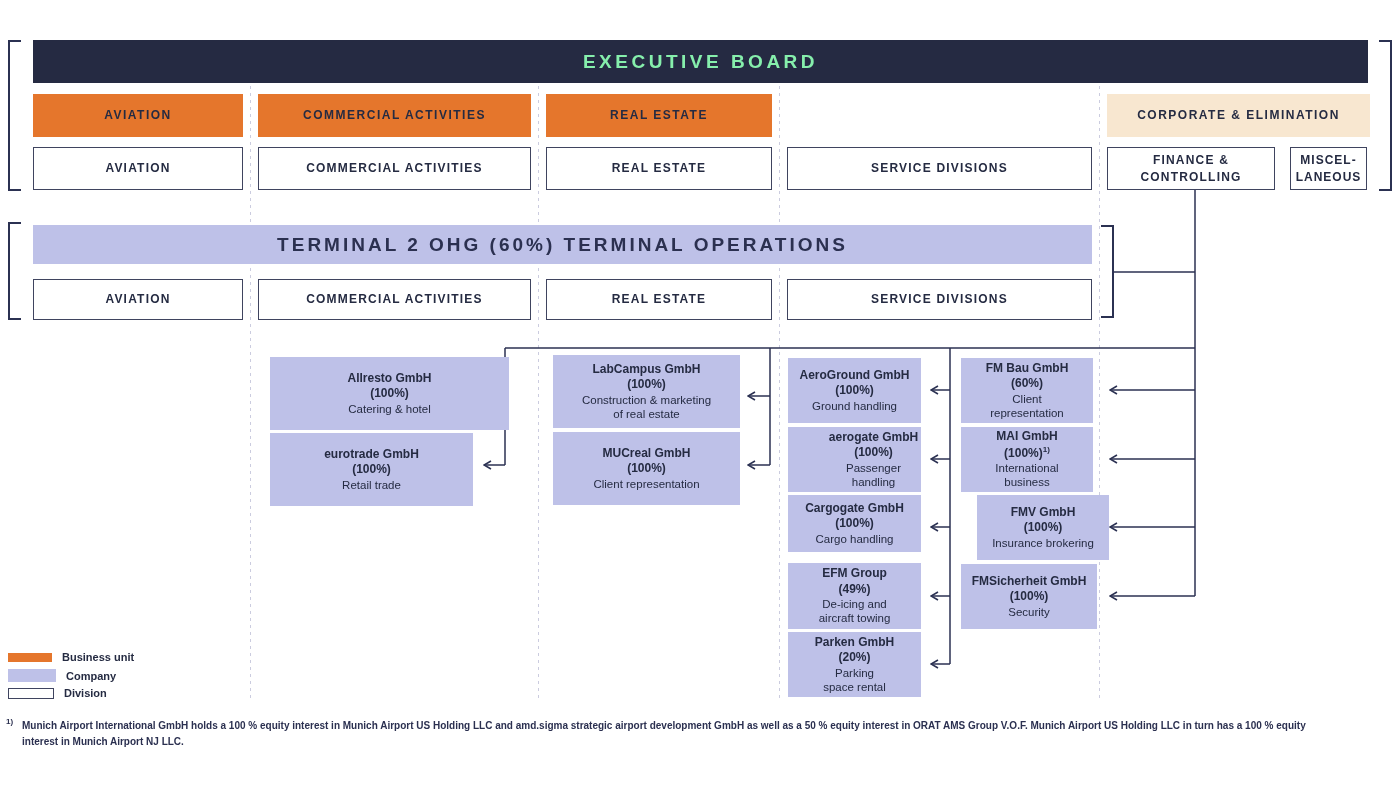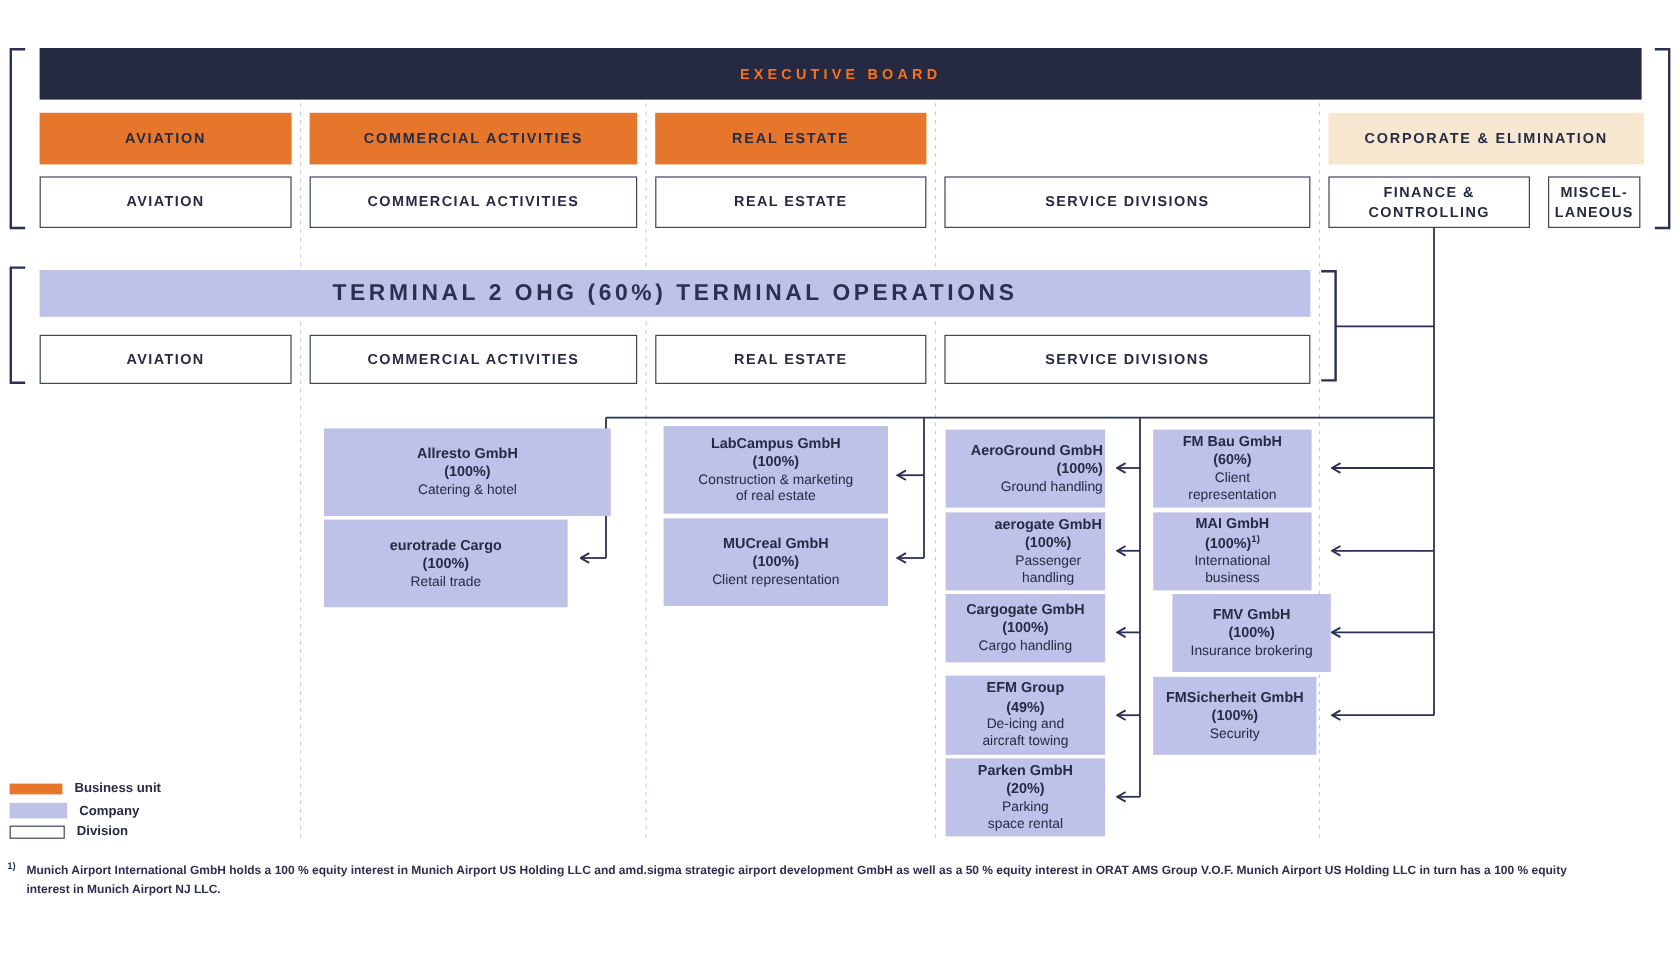--- a/index.html
+++ b/index.html
@@ -2,21 +2,21 @@
 <html><head>
 <meta charset="utf-8">
 <style>
   html,body{margin:0;padding:0;background:#fff;}
   #stage{
     position:relative;width:1400px;height:800px;background:#ffffff;overflow:hidden;
     font-family:"Liberation Sans",sans-serif;color:#252b42;
   }
   .abs{position:absolute;box-sizing:border-box;}
   .bar-exec{
-    background:#252a42;color:#f97316;font-weight:bold;font-size:12px;letter-spacing:3.5px;
+    background:#252a42;color:#86efac;font-weight:bold;font-size:19px;letter-spacing:3.5px;
     display:flex;align-items:center;justify-content:center;text-align:right;
   }
   .bar-t2{
     background:#bec1e8;color:#2b3050;font-weight:bold;font-size:19px;letter-spacing:3px;
     display:flex;align-items:center;justify-content:center;text-align:center;
   }
   .bu{
     background:#e5762c;color:#252b42;font-weight:bold;font-size:12px;letter-spacing:1.5px;
     display:flex;align-items:center;justify-content:center;text-align:center;line-height:1.35;
   }
@@ -119,38 +119,38 @@
   <div class="abs divbox" style="left:258px;top:279px;width:273px;height:41px;">COMMERCIAL ACTIVITIES</div>
   <div class="abs divbox" style="left:546px;top:279px;width:226px;height:41px;">REAL ESTATE</div>
   <div class="abs divbox" style="left:787px;top:279px;width:305px;height:41px;">SERVICE DIVISIONS</div>
 
   <div class="abs company" style="left:270px;top:357px;width:239px;height:73px;">
     <div class="c-name">Allresto GmbH</div>
     <div class="c-share">(100%)</div>
     <div class="c-desc">Catering &amp; hotel</div>
   </div>
   <div class="abs company" style="left:270px;top:433px;width:203px;height:73px;">
-    <div class="c-name">eurotrade Cargo</div>
+    <div class="c-name">eurotrade GmbH</div>
     <div class="c-share">(100%)</div>
     <div class="c-desc">Retail trade</div>
   </div>
 
   <div class="abs company" style="left:553px;top:355px;width:187px;height:73px;">
     <div class="c-name">LabCampus GmbH</div>
     <div class="c-share">(100%)</div>
     <div class="c-desc">Construction &amp; marketing
 of real estate</div>
   </div>
   <div class="abs company" style="left:553px;top:432px;width:187px;height:73px;">
     <div class="c-name">MUCreal GmbH</div>
     <div class="c-share">(100%)</div>
     <div class="c-desc">Client representation</div>
   </div>
 
-  <div class="abs company" style="left:788px;top:358px;width:133px;height:65px;align-items:flex-end;">
+  <div class="abs company" style="left:788px;top:358px;width:133px;height:65px;">
     <div class="c-name">AeroGround GmbH</div>
     <div class="c-share">(100%)</div>
     <div class="c-desc">Ground handling</div>
   </div>
   <div class="abs company" style="left:788px;top:427px;width:133px;height:65px;padding-left:40px;">
     <div class="c-name">aerogate GmbH</div>
     <div class="c-share">(100%)</div>
     <div class="c-desc">Passenger handling</div>
   </div>
   <div class="abs company" style="left:788px;top:495px;width:133px;height:57px;">

